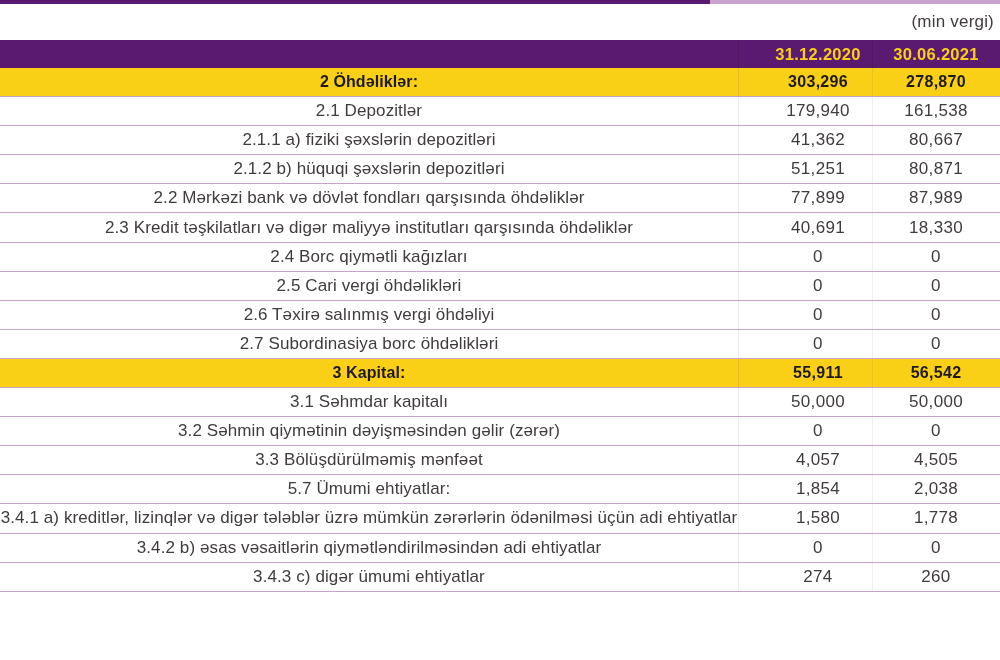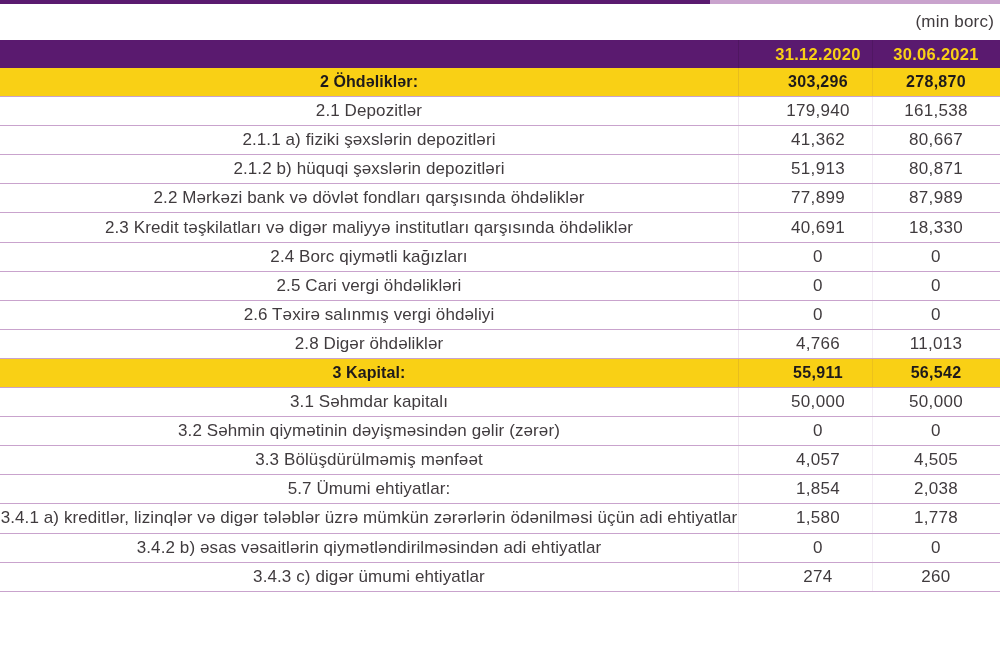--- a/index.html
+++ b/index.html
@@ -43,21 +43,21 @@
     border-bottom: 1.5px solid #c9a3cd;
   }
 </style>
 </head>
 <body>
 
 <div class="page">
   <div class="top-line"></div>
 
   <div class="unit-row">
-    <span>(min borc)</span>
+    <span>(min vergi)</span>
   </div>
 
   <table class="balance">
     <colgroup>
       <col style="width:738px">
       <col style="width:134px">
       <col style="width:128px">
     </colgroup>
     <thead>
       <tr>
@@ -77,21 +77,21 @@
           <td class="val col1">179,940</td>
           <td class="val col2">161,538</td>
         </tr>
         <tr class="">
           <td class="label">2.1.1 a) fiziki şəxslərin depozitləri</td>
           <td class="val col1">41,362</td>
           <td class="val col2">80,667</td>
         </tr>
         <tr class="">
           <td class="label">2.1.2 b) hüquqi şəxslərin depozitləri</td>
-          <td class="val col1">51,913</td>
+          <td class="val col1">51,251</td>
           <td class="val col2">80,871</td>
         </tr>
         <tr class="">
           <td class="label">2.2 Mərkəzi bank və dövlət fondları qarşısında öhdəliklər</td>
           <td class="val col1">77,899</td>
           <td class="val col2">87,989</td>
         </tr>
         <tr class="">
           <td class="label">2.3 Kredit təşkilatları və digər maliyyə institutları qarşısında öhdəliklər</td>
           <td class="val col1">40,691</td>
@@ -106,23 +106,23 @@
           <td class="label">2.5 Cari vergi öhdəlikləri</td>
           <td class="val col1">0</td>
           <td class="val col2">0</td>
         </tr>
         <tr class="">
           <td class="label">2.6 Təxirə salınmış vergi öhdəliyi</td>
           <td class="val col1">0</td>
           <td class="val col2">0</td>
         </tr>
         <tr class="">
-          <td class="label">2.8 Digər öhdəliklər</td>
-          <td class="val col1">4,766</td>
-          <td class="val col2">11,013</td>
+          <td class="label">2.7 Subordinasiya borc öhdəlikləri</td>
+          <td class="val col1">0</td>
+          <td class="val col2">0</td>
         </tr>
         <tr class="section">
           <td class="label">3 Kapital:</td>
           <td class="val col1">55,911</td>
           <td class="val col2">56,542</td>
         </tr>
         <tr class="">
           <td class="label">3.1 Səhmdar kapitalı</td>
           <td class="val col1">50,000</td>
           <td class="val col2">50,000</td>

